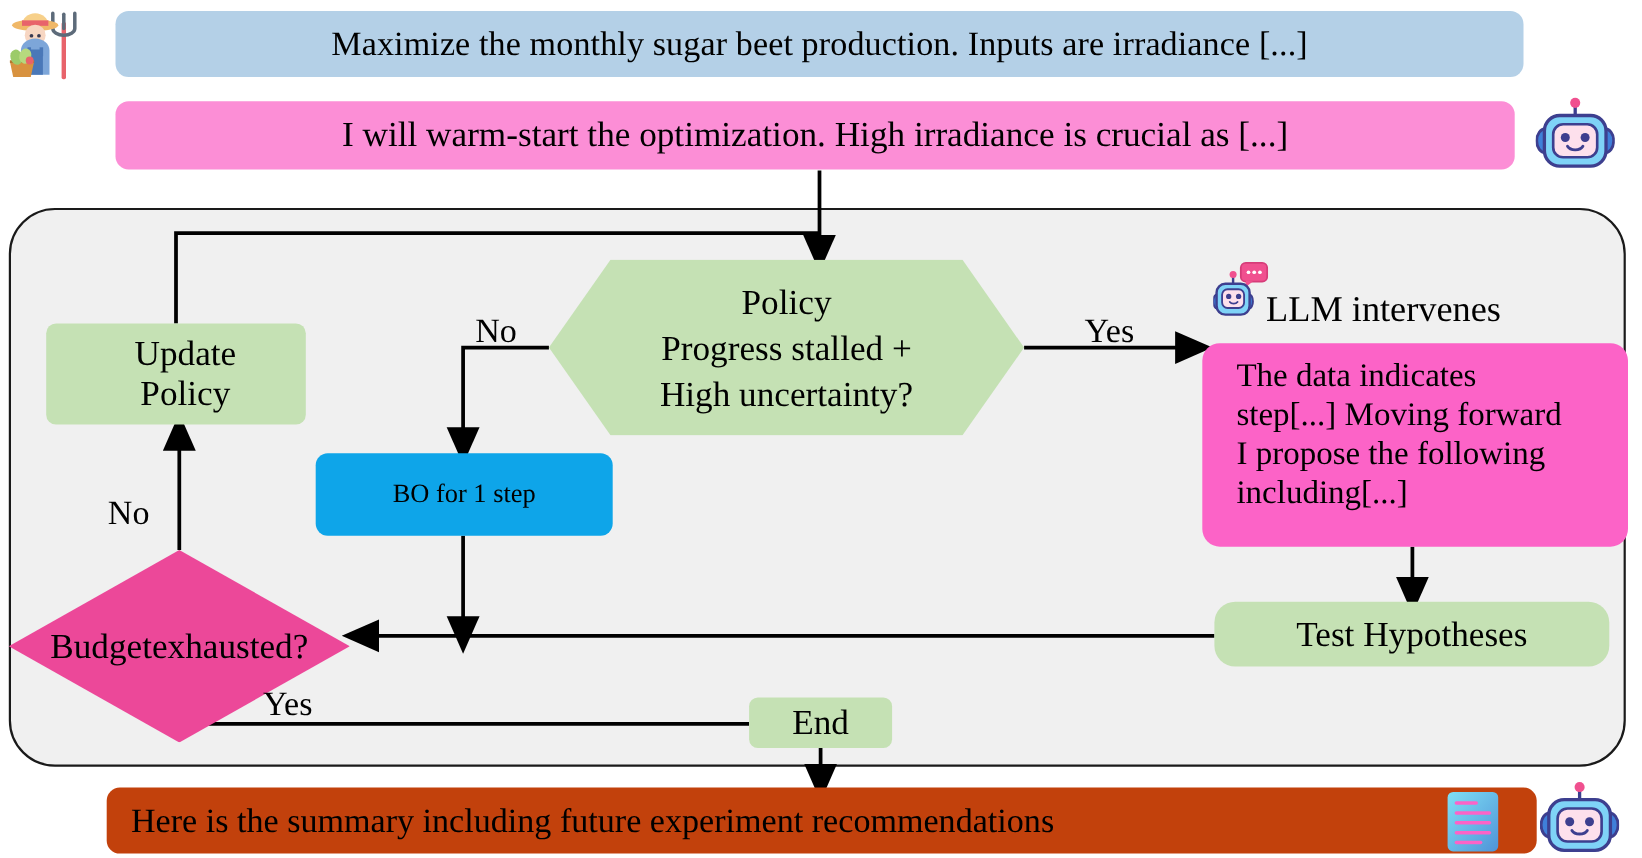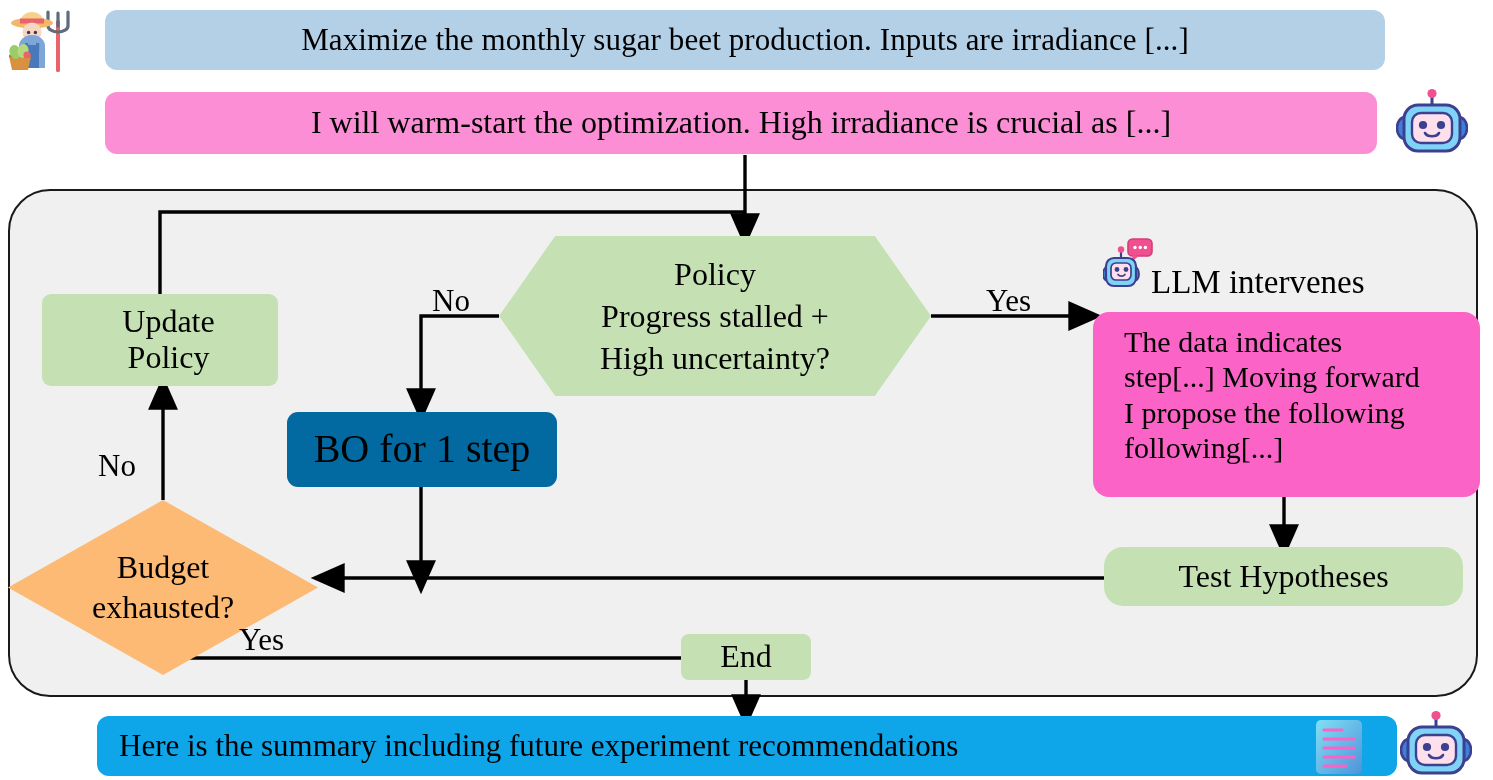--- a/index.html
+++ b/index.html
@@ -45,21 +45,21 @@
     letter-spacing: 0.1px;
   }
   #llm-warmstart {
     left: 105px; top: 92px; width: 1272px; height: 62px;
     background: #fc8ed6;
     border-radius: 12px;
     font-size: 32px;
   }
   #llm-summary {
     left: 97px; top: 716px; width: 1300px; height: 60px;
-    background: #0ea5e9;
+    background: #c2410c;
     border-radius: 12px;
     font-size: 31px;
     justify-content: flex-start;
     padding-left: 22px;
   }
 
   
   #loop-container {
     position: absolute;
     left: 8px; top: 189px;
@@ -74,23 +74,23 @@
   #update-policy {
     left: 42px; top: 294px; width: 236px; height: 92px;
     background: #c5e1b4;
     border-radius: 9px;
     font-size: 32px;
     flex-direction: column;
     padding-left: 17px;
   }
   #bo-step {
     left: 287px; top: 412px; width: 270px; height: 75px;
-    background: #0369a1;
+    background: #0ea5e9;
     border-radius: 11px;
-    font-size: 40px;
+    font-size: 24px;
   }
   #test-hypotheses {
     left: 1104px; top: 547px; width: 359px; height: 59px;
     background: #c5e1b4;
     border-radius: 19px;
     font-size: 32px;
   }
   #end-node {
     left: 681px; top: 634px; width: 130px; height: 46px;
     background: #c5e1b4;
@@ -114,24 +114,24 @@
     background: #c5e1b4;
     clip-path: polygon(13% 0%, 87% 0%, 100% 50%, 87% 100%, 13% 100%, 0% 50%);
     font-size: 32px;
     flex-direction: column;
     line-height: 1.32;
   }
 
   
   #budget-decision {
     left: 8px; top: 500px; width: 310px; height: 175px;
-    background: #fdba74;
+    background: #ec4899;
     clip-path: polygon(50% 0%, 100% 50%, 50% 100%, 0% 50%);
     font-size: 32px;
-    flex-direction: column;
+    flex-direction: row;
     line-height: 1.22;
   }
 
   
   .edge-label {
     position: absolute;
     font-size: 31px;
     color: #000;
     background: transparent;
     white-space: nowrap;
@@ -233,21 +233,21 @@
   </div>
 
   <div class="node" id="end-node">
     <span>End</span>
   </div>
 
   <div class="node" id="llm-hypothesis">
     <div>The data indicates</div>
     <div>step[...] Moving forward</div>
     <div>I propose the following</div>
-    <div>following[...]</div>
+    <div>including[...]</div>
   </div>
 
   <div class="edge-label" id="label-no-policy">No</div>
   <div class="edge-label" id="label-yes-policy">Yes</div>
   <div class="edge-label" id="label-no-budget">No</div>
   <div class="edge-label" id="label-yes-budget">Yes</div>
 
   <div id="llm-intervenes-caption">LLM intervenes</div>
 
   <svg class="icon" id="farmer-icon" viewBox="0 0 74 74">

